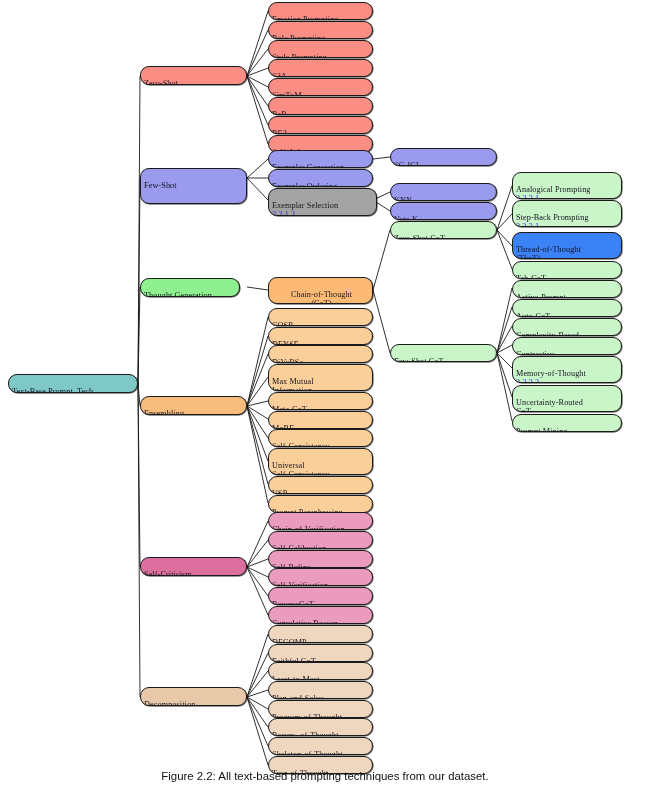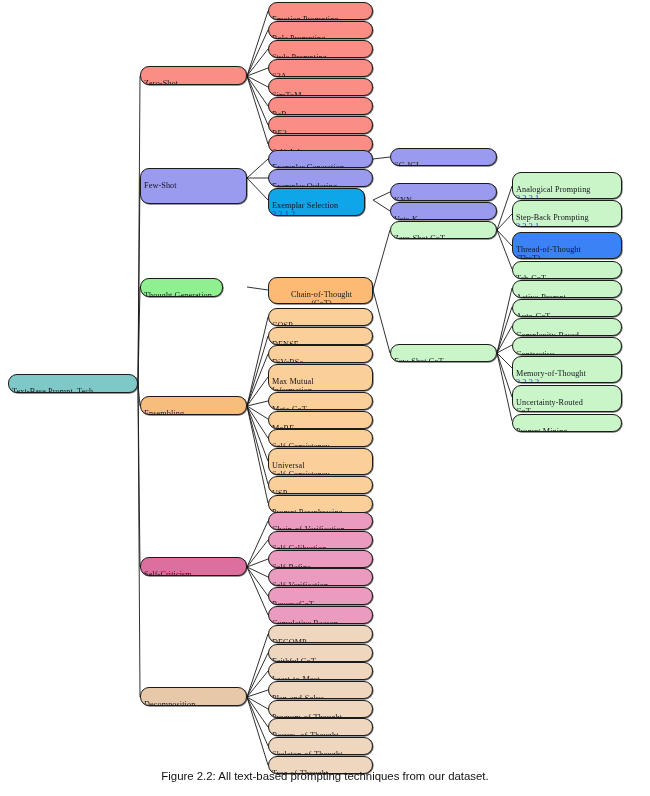--- a/index.html
+++ b/index.html
@@ -163,39 +163,39 @@
     
   </div>
 
   <div class="node" style="left:268px;top:150px;width:105px;height:18px;background:#9a9aee;">
     <span>Exemplar Generation</span>
   </div>
   <div class="node" style="left:268px;top:169px;width:105px;height:18px;background:#9a9aee;">
     <span>Exemplar Ordering</span>
     
   </div>
-  <div class="node" style="left:268px;top:188px;width:97px;height:28px;background:#0ea5e9;">
+  <div class="node" style="left:268px;top:188px;width:109px;height:28px;background:#a3a3a3;">
     <span>Exemplar Selection</span>
     <span class="sec"> 2.2.1.2</span>
   </div>
 
   <div class="node" style="left:390px;top:148px;width:107px;height:18px;background:#9a9aee;">
     <span>SG-ICL</span>
     
   </div>
   <div class="node" style="left:390px;top:183px;width:107px;height:18px;background:#9a9aee;">
     <span>KNN</span>
     
   </div>
   <div class="node" style="left:390px;top:202px;width:107px;height:18px;background:#9a9aee;">
     <span>Vote-K</span>
     
   </div>
 
-  <div class="node" style="left:140px;top:278px;width:83px;height:19px;background:#8ef08e;">
+  <div class="node" style="left:140px;top:278px;width:100px;height:19px;background:#8ef08e;">
     <span>Thought Generation</span>
     
   </div>
   <div class="node" style="left:268px;top:277px;width:105px;height:27px;background:#fdba74;text-align:center;">
     <span>Chain-of-Thought
 (CoT)</span>
     
   </div>
 
   <div class="node" style="left:390px;top:221px;width:107px;height:18px;background:#c9f5c9;">

